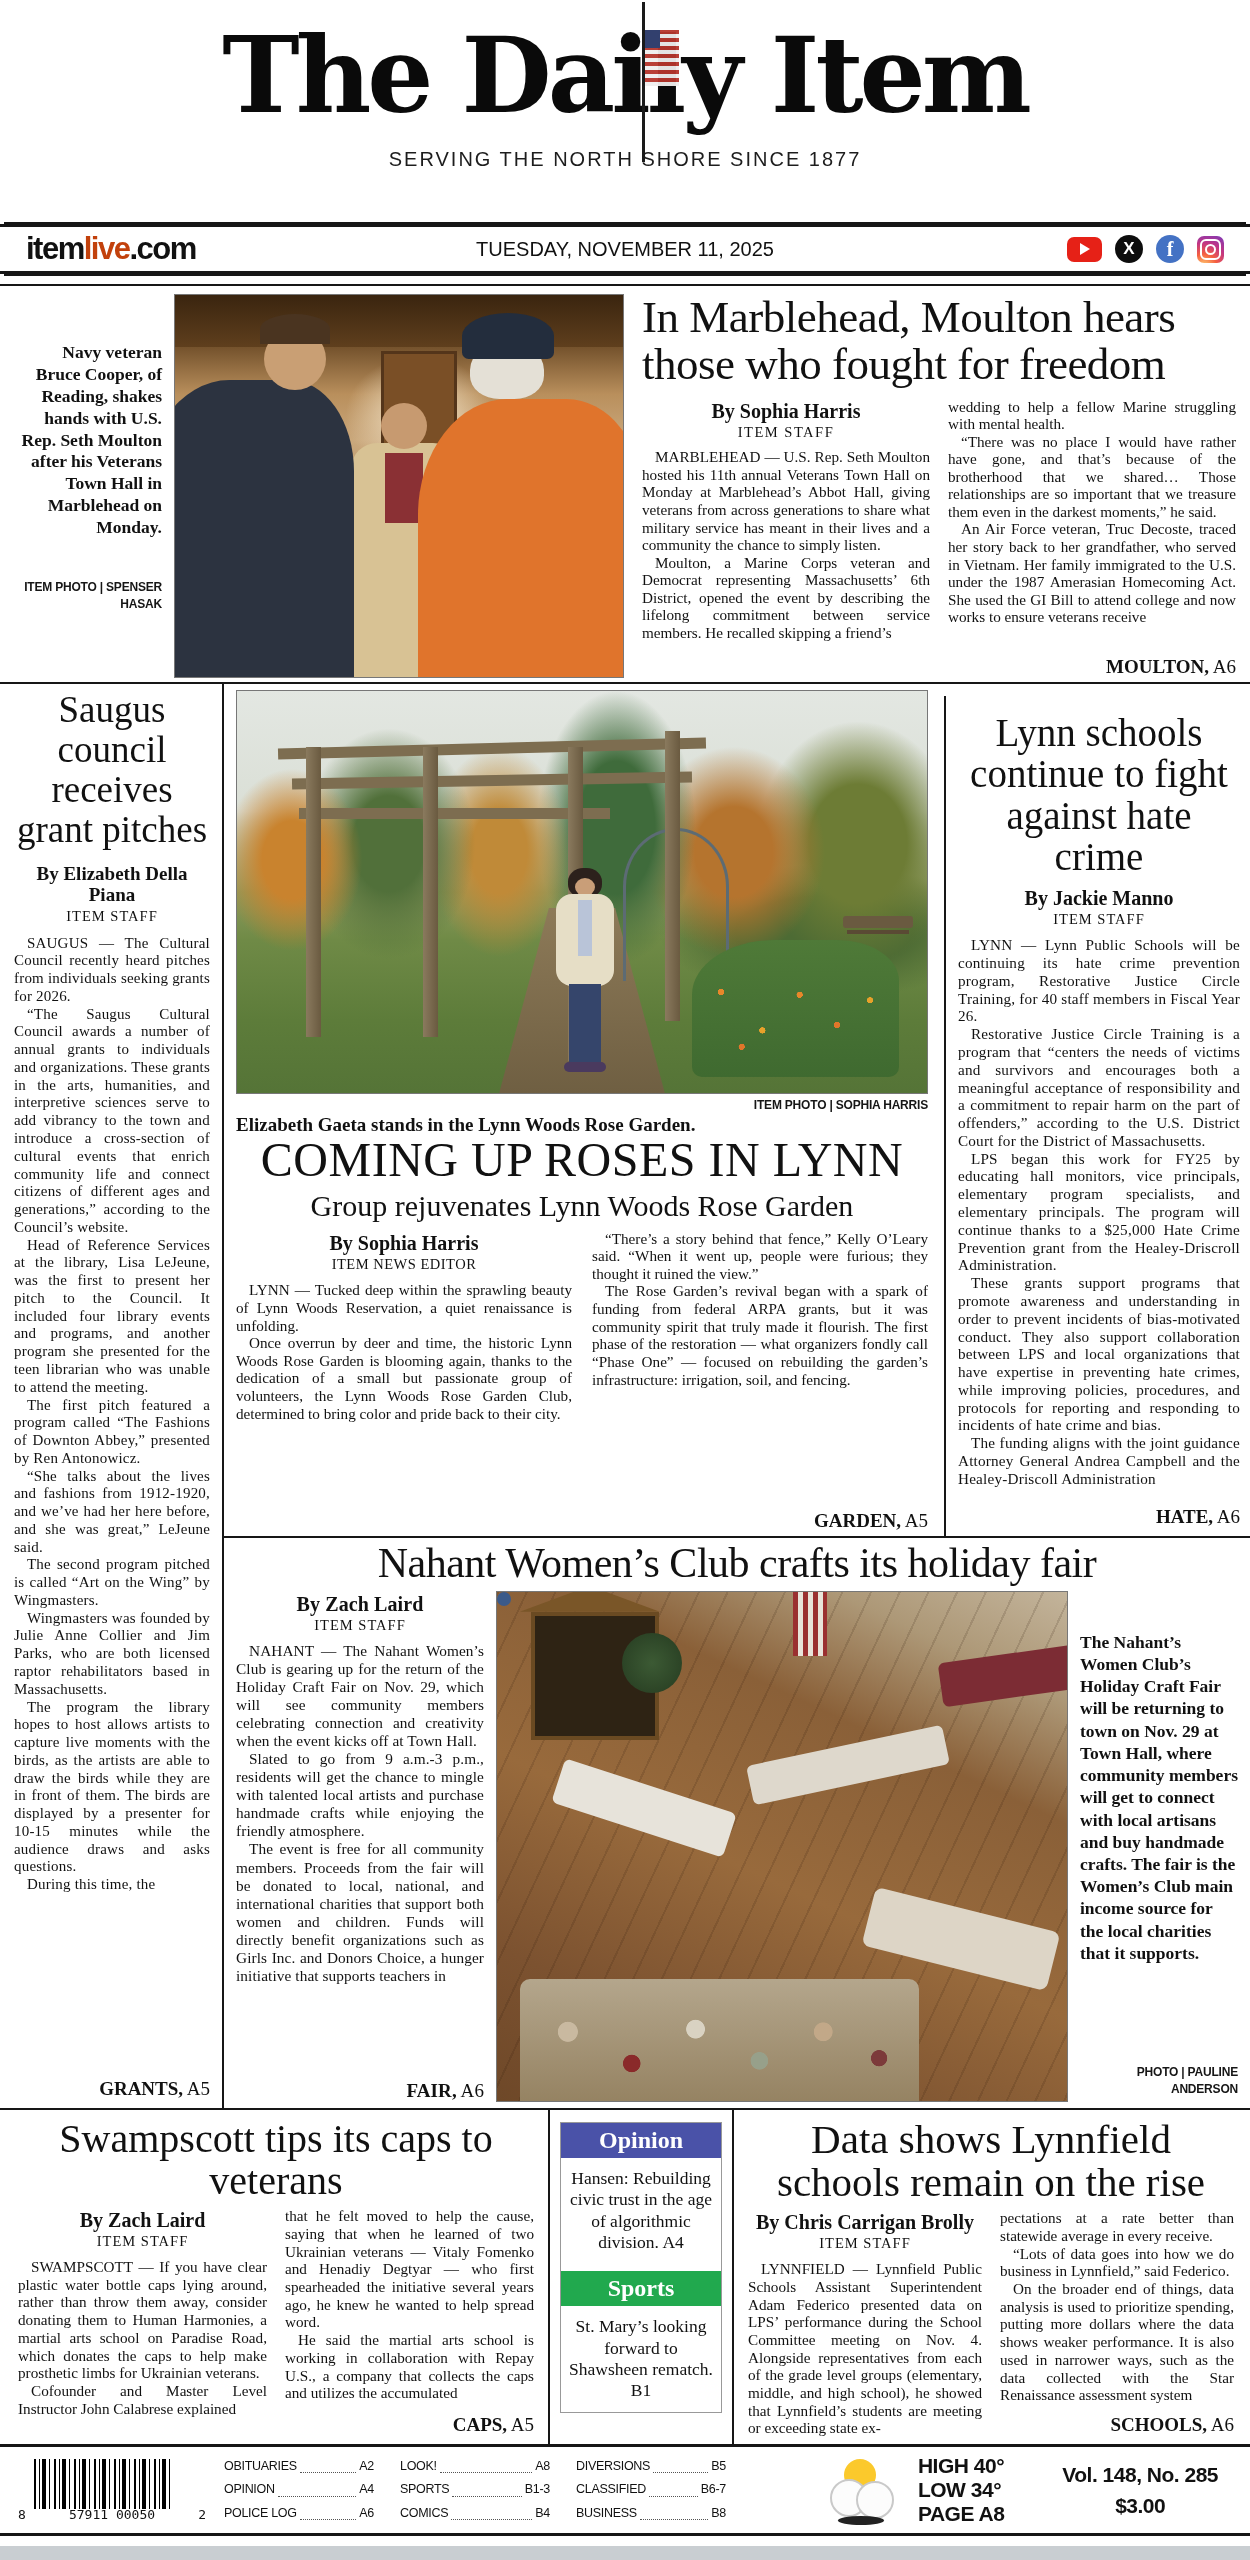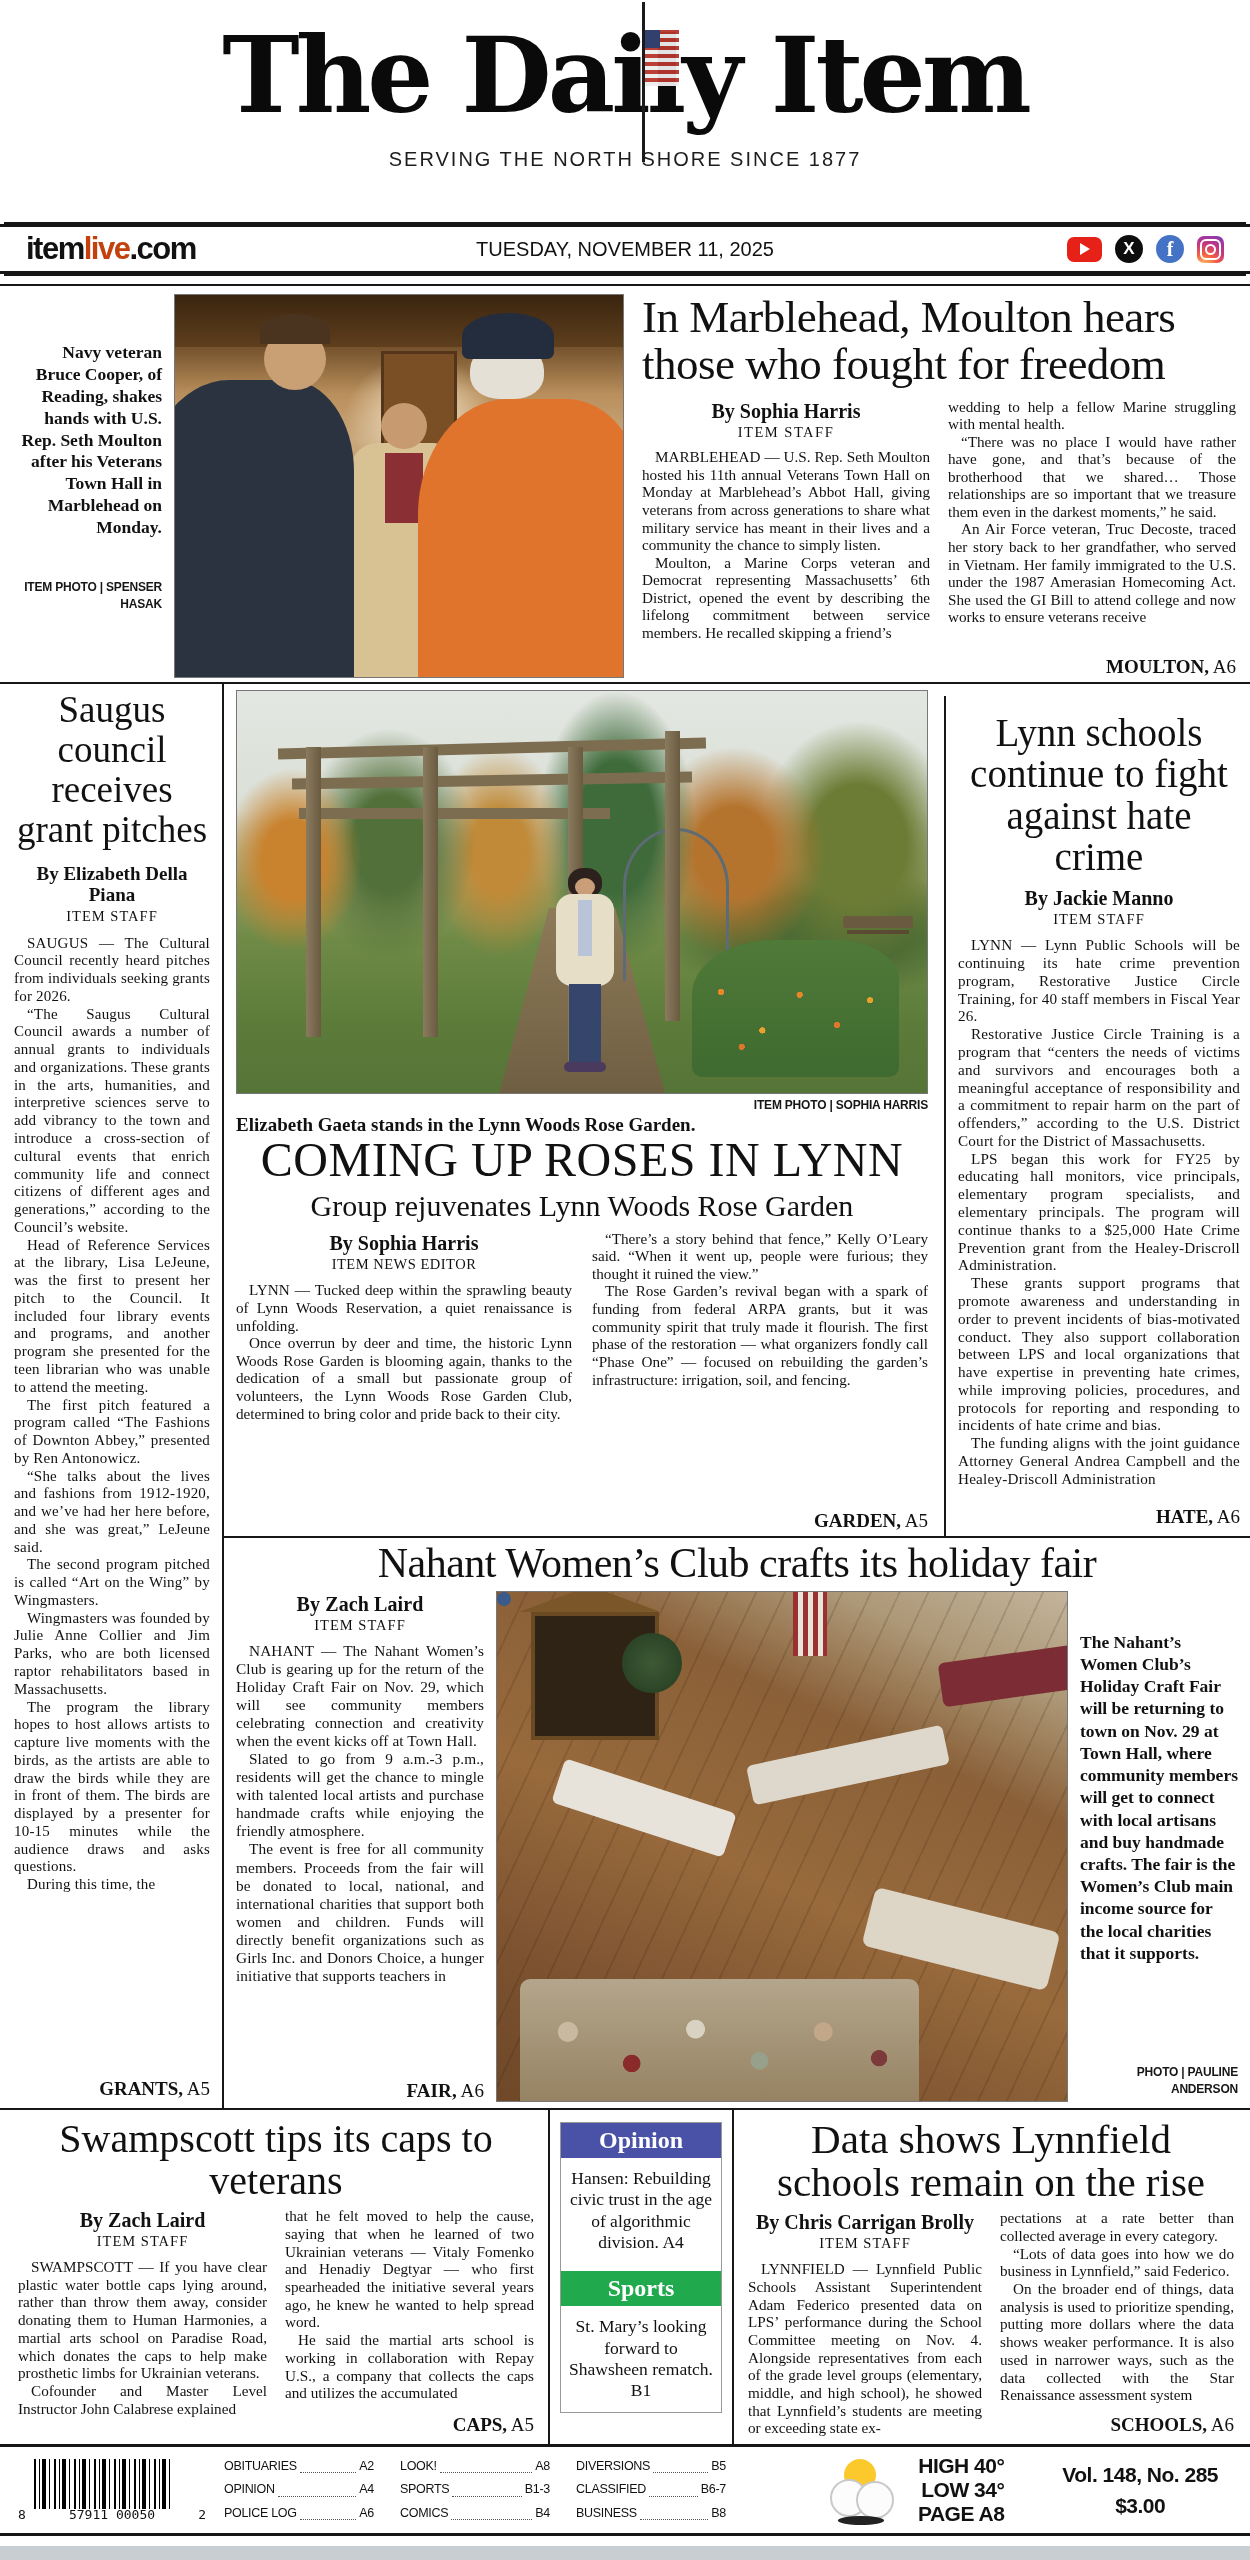--- a/index.html
+++ b/index.html
@@ -220,21 +220,21 @@
   .idx-row{display:flex;align-items:flex-end;font-family:"Liberation Sans",sans-serif;font-size:12.5px;
            letter-spacing:-.3px;line-height:1.85;color:#111;}
   .idx-dots{flex:1;border-bottom:1.5px dotted #555;margin:0 3px 5px 3px;}
   .wicon{width:78px;height:66px;position:relative;flex:none;margin-left:auto;}
   .wicon .sun{position:absolute;left:22px;top:2px;width:32px;height:32px;border-radius:50%;background:#fbc92c;}
   .wicon .sun::before{content:"";position:absolute;inset:-9px;border-radius:50%;z-index:-1;
      background:repeating-conic-gradient(#fbc92c 0deg 8deg,transparent 8deg 45deg);}
   .wicon .cl1,.wicon .cl2{position:absolute;width:34px;height:34px;border-radius:50%;background:#fcfcfc;border:2px solid #c9c9c9;}
   .wicon .cl1{left:8px;top:22px;} .wicon .cl2{left:34px;top:24px;}
   .wicon .shadow{position:absolute;left:16px;bottom:-2px;width:46px;height:9px;border-radius:50%;background:#222;}
-  .wx{font-family:"Liberation Sans",sans-serif;font-weight:bold;font-size:21px;line-height:1.15;text-align:right;
+  .wx{font-family:"Liberation Sans",sans-serif;font-weight:bold;font-size:21px;line-height:1.15;text-align:left;
       letter-spacing:-.5px;flex:none;}
   .volbox{font-family:"Liberation Sans",sans-serif;font-weight:bold;font-size:21px;letter-spacing:-.5px;
           text-align:center;flex:none;margin-left:40px;margin-right:14px;line-height:1.5;}
   .gray-strip{flex:1;background:#c9ced2;border-top:10px solid #fff;}
 </style>
 </head>
 <body>
 
 <div class="page">
 
@@ -452,21 +452,21 @@
       <div class="schools-cols">
         <div class="schools-col">
           <div class="byline" data-bind="schools.byline">By Chris Carrigan Brolly</div>
           <div class="byline-org" data-bind="schools.byline_org">ITEM STAFF</div>
           <div class="body-text" data-bind="schools.col1">
               <p>LYNNFIELD — Lynnfield Public Schools Assistant Superintendent Adam Federico presented data on LPS’ performance during the School Committee meeting on Nov. 4. Alongside representatives from each of the grade level groups (elementary, middle, and high school), he showed that Lynnfield’s students are meeting or exceeding state ex-</p>
             </div>
         </div>
         <div class="schools-col" style="display:flex;flex-direction:column;">
           <div class="body-text cont" data-bind="schools.col2">
-              <p>pectations at a rate better than collected average in every category.</p>
+              <p>pectations at a rate better than statewide average in every receive.</p>
               <p>“Lots of data goes into how we do business in Lynnfield,” said Federico.</p>
               <p>On the broader end of things, data analysis is used to prioritize spending, putting more dollars where the data shows weaker performance. It is also used in narrower ways, such as the data collected with the Star Renaissance assessment system</p>
             </div>
           <div class="jump"><span data-bind="schools.jump">SCHOOLS,</span><span class="pg" data-bind="schools.jump_page"> A6</span></div>
         </div>
       </div>
     </article>
   </section>
 
   <footer class="footer">

